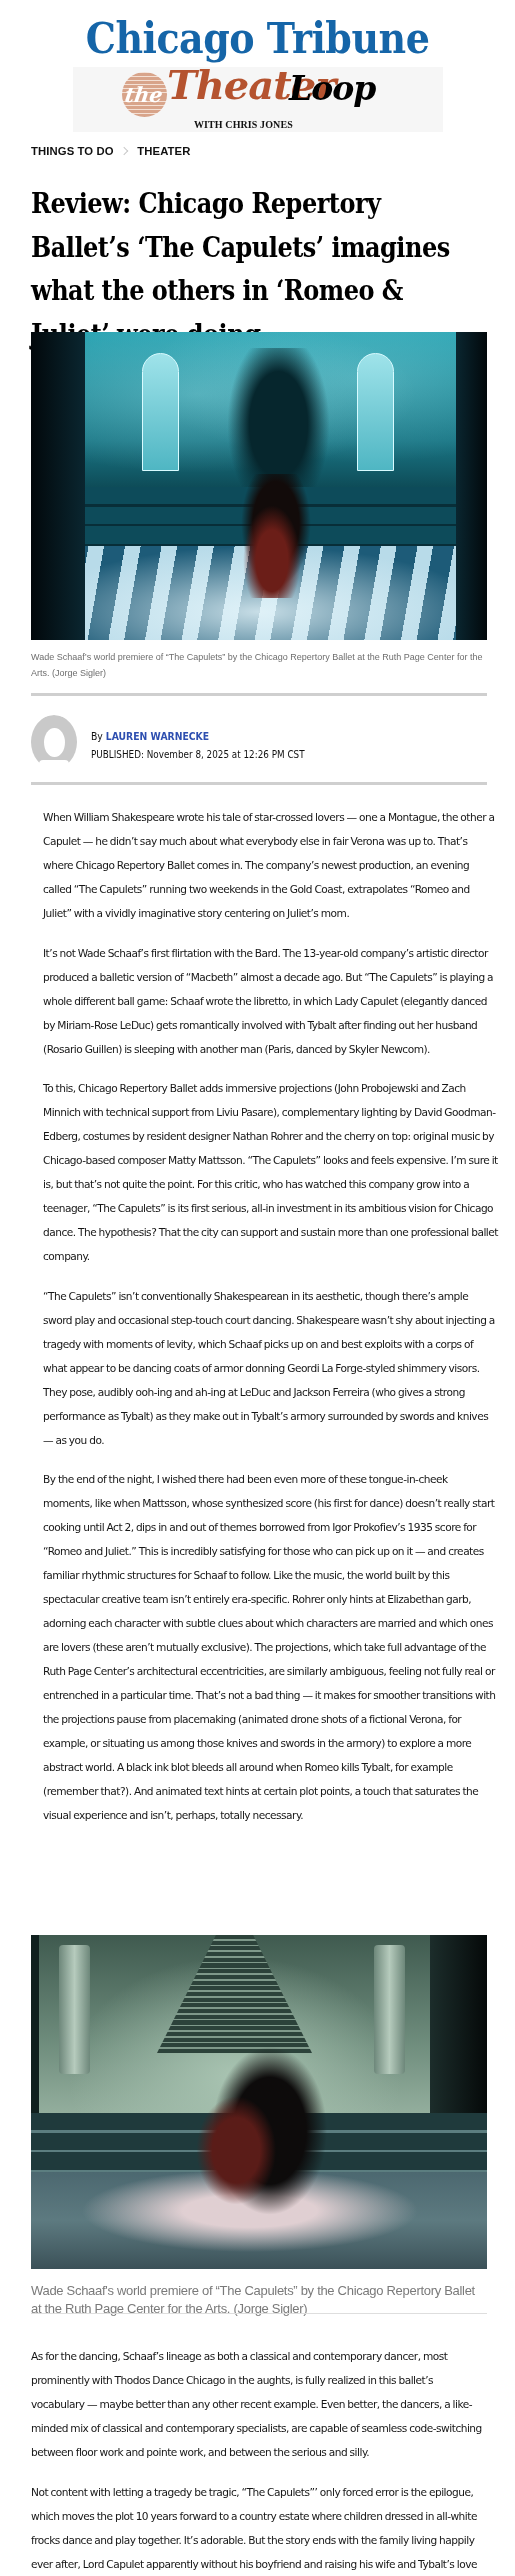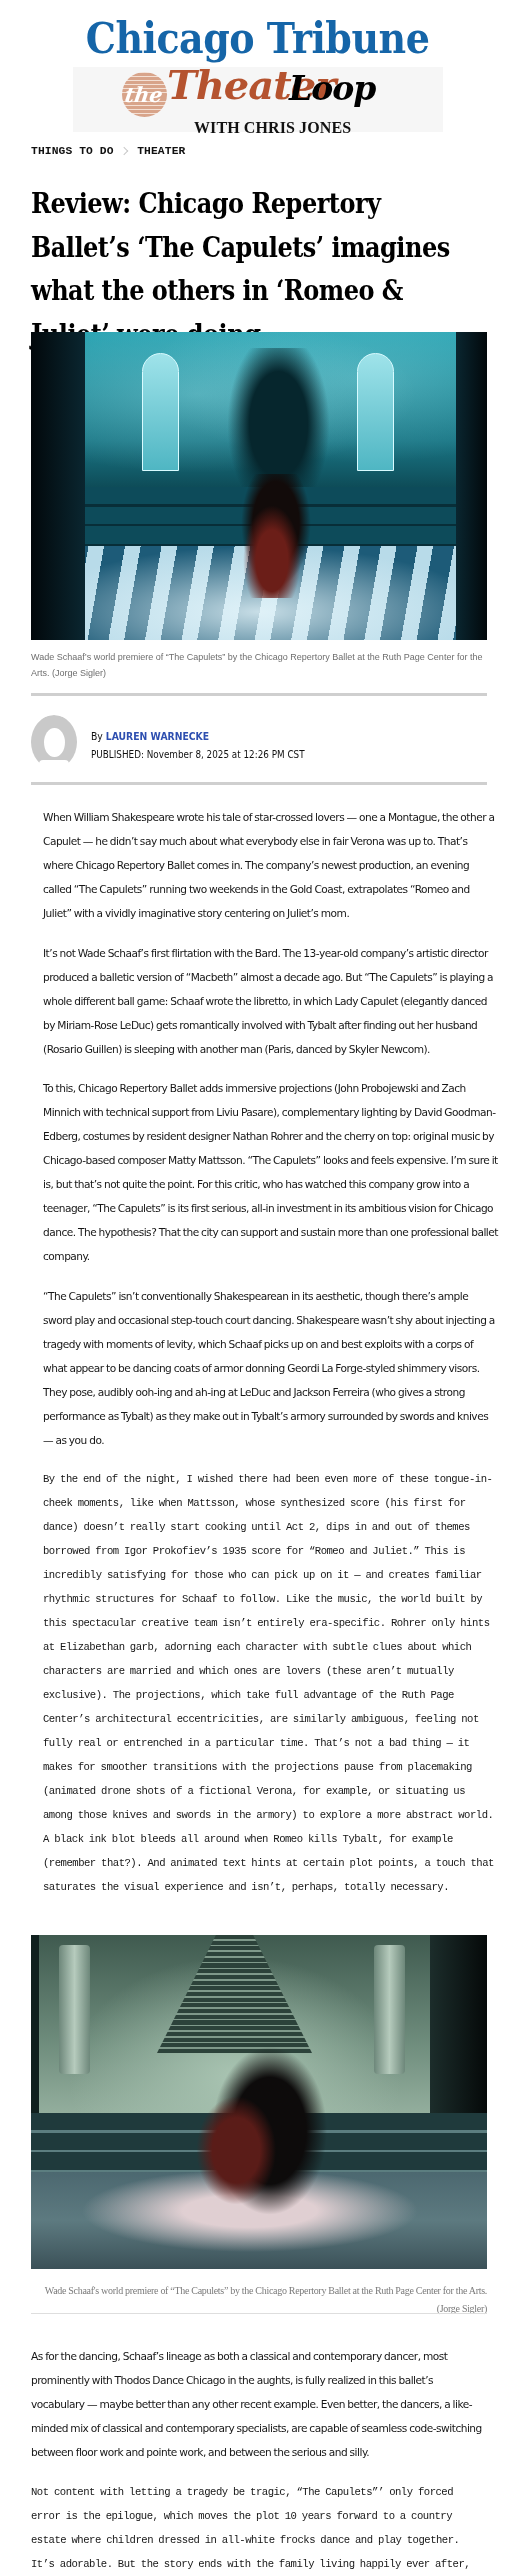--- a/index.html
+++ b/index.html
@@ -76,31 +76,31 @@
     font-size: 33px;
     color: #000000;
     letter-spacing: -1px;
     line-height: 1;
   }
   .chris {
     position: absolute;
     left: 121px; top: 52px;
     font-family: "Liberation Serif", serif;
     font-weight: bold;
-    font-size: 16px;
+    font-size: 10px;
     color: #111;
     letter-spacing: 0.1px;
   }
 
   
   .breadcrumb {
     position: absolute;
     left: 31px; top: 145px;
     display: flex; align-items: center;
-    font-family: Liberation Mono, monospace;
+    font-family: Liberation Sans, sans-serif;
     font-weight: bold;
     font-size: 11.3px;
     color: #111;
     letter-spacing: 0.1px;
   }
   .breadcrumb .crumb { cursor: pointer; }
   .breadcrumb .sep {
     display: inline-block;
     width: 6.2px; height: 6.2px;
     border-top: 1px solid #c8c8c8;
@@ -218,26 +218,25 @@
     left: 31px;
     width: 456px;
     font-family: "Liberation Sans", sans-serif;
     font-size: 9px;
     line-height: 15.5px;
     color: #6e6e6e;
   }
   .caption.c1 { top: 650px; }
   .caption.c2 {
     top: 2282px;
-    font-family: Liberation Serif, serif;
-    font-size: 10px;
+    font-family: Liberation Sans, sans-serif;
+    font-size: 13px;
     line-height: 17.5px;
     letter-spacing: -0.3px;
     color: #7a7a7a;
-    text-align: right;
   }
   .rule {
     position: absolute;
     left: 31px; width: 456px;
     background: #cfcfcf;
   }
   .rule.r1 { top: 693px; height: 2.6px; }
   .rule.r2 { top: 782px; height: 2.6px; }
   .rule.r3 { top: 2313px; height: 1px; background: #dedede; }
 
@@ -288,21 +287,21 @@
     left: 31px;
     width: 456px;
     font-family: "DejaVu Sans", sans-serif;
     font-size: 10.6px;
     line-height: 24px;
     letter-spacing: -0.5px;
     word-spacing: -0.5px;
     color: #161616;
   }
   .body-block p { margin-bottom: 15.5px; }
-  .body-block p:last-child { margin-bottom: 0; font-family: Liberation Mono, monospace; }
+  .body-block p:last-child { margin-bottom: 0; }
   .body-block.b1 { top: 805px; margin-left: 12px; }
   .body-block.b2 { top: 2344px; }
 </style>
 </head>
 <body>
 
 <header class="masthead">
   <div class="tribune">Chicago Tribune</div>
   <div class="loop-box">
     <div class="brick-circle"></div>

